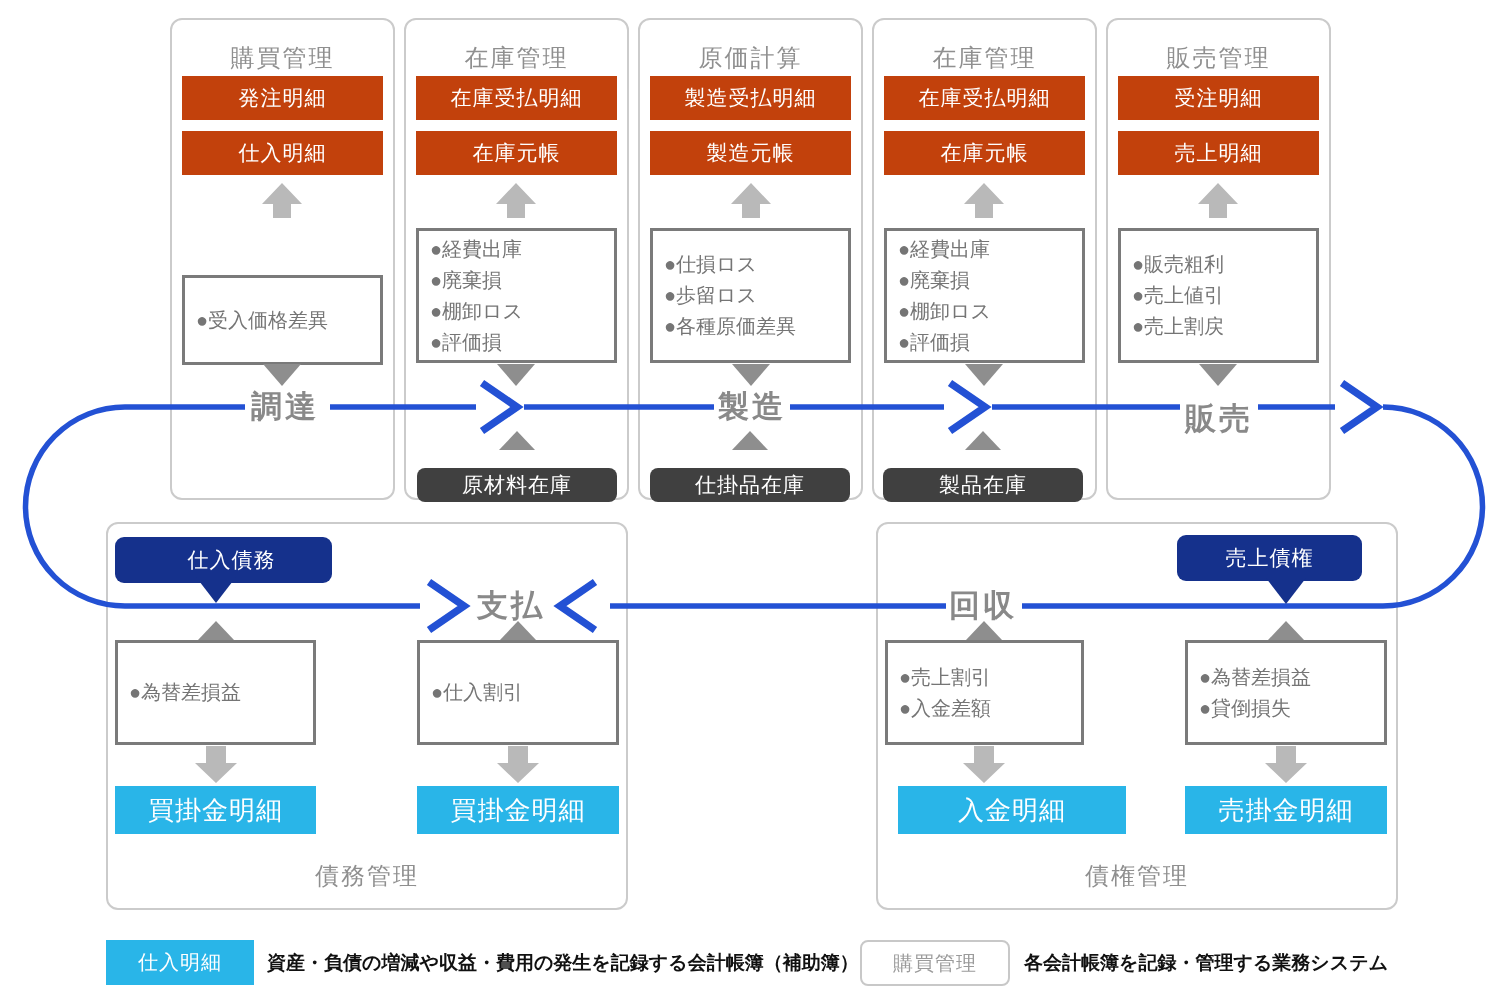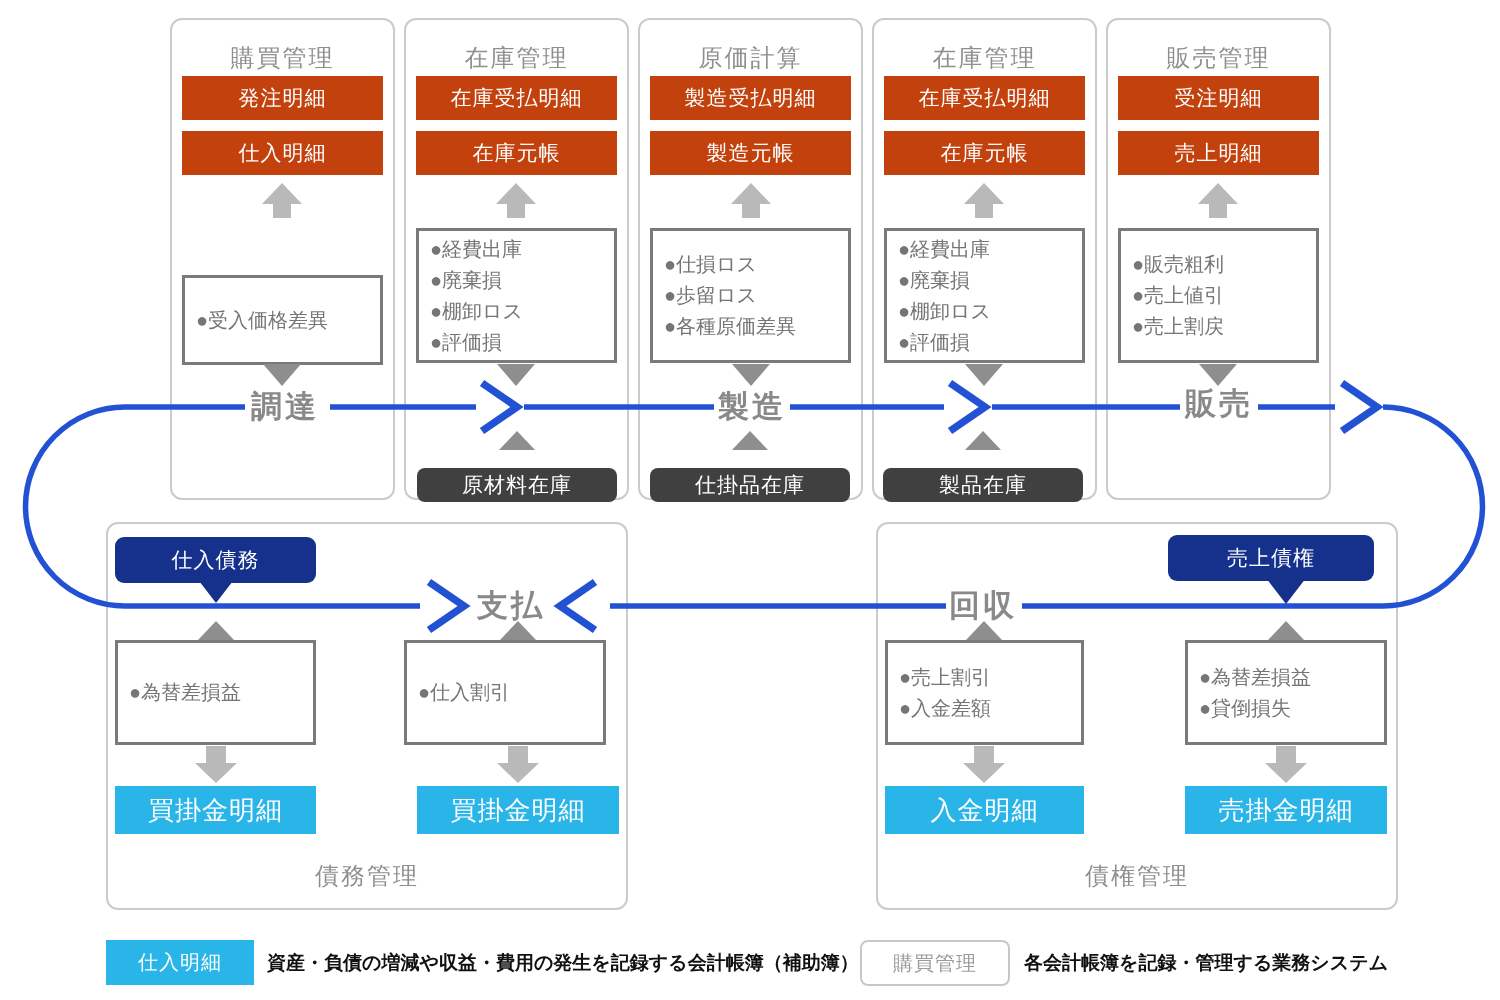--- a/index.html
+++ b/index.html
@@ -118,43 +118,43 @@
   <div class="ledger l1">受注明細</div>
   <div class="ledger l2">売上明細</div>
   <div class="listbox">
     <div class="li">●販売粗利</div>
     <div class="li">●売上値引</div>
     <div class="li">●売上割戻</div>
   </div>
 </div>
 
 <div class="panel bottom" id="pb-left">
-  <div class="badge" style="left:7px;top:13px;width:201px;">仕入債務</div>
+  <div class="badge" style="left:7px;top:13px;width:201px;padding-left:16px;">仕入債務</div>
   <div class="blistbox" style="left:7px;width:201px;">
     <div class="li">●為替差損益</div>
   </div>
-  <div class="blistbox" style="left:296px;width:202px;">
+  <div class="blistbox" style="left:309px;width:202px;">
     <div class="li">●仕入割引</div>
   </div>
   <div class="bledger" style="left:7px;width:201px;">買掛金明細</div>
   <div class="bledger" style="left:309px;width:202px;">買掛金明細</div>
   <div class="panel-title bottom-title">債務管理</div>
 </div>
 
 <div class="panel bottom" id="pb-right">
-  <div class="badge" style="left:290px;top:11px;width:206px;">売上債権</div>
+  <div class="badge" style="left:299px;top:11px;width:185px;">売上債権</div>
   <div class="blistbox" style="left:7px;width:199px;">
     <div class="li">●売上割引</div>
     <div class="li">●入金差額</div>
   </div>
   <div class="blistbox" style="left:307px;width:202px;">
     <div class="li">●為替差損益</div>
     <div class="li">●貸倒損失</div>
   </div>
-  <div class="bledger" style="left:7px;width:199px;">入金明細</div>
+  <div class="bledger" style="left:20px;width:228px;">入金明細</div>
   <div class="bledger" style="left:307px;width:202px;">売掛金明細</div>
   <div class="panel-title bottom-title">債権管理</div>
 </div>
 
 <svg id="flow-svg" width="1500" height="1000" viewBox="0 0 1500 1000">
 
   <g stroke="#2351d4" stroke-width="5.5" fill="none">
     <path d="M 245 407 H 125 A 99.5 99.5 0 0 0 125 606 H 420"></path>
     <path d="M 330 407 H 476"></path>
     <path d="M 524 407 H 714"></path>
@@ -214,20 +214,20 @@
     <path d="M 1266 578 L 1306 578 L 1286 604 Z"></path>
   </g>
 </svg>
 
 <div class="inv" style="left:417px;">原材料在庫</div>
 <div class="inv" style="left:650px;">仕掛品在庫</div>
 <div class="inv" style="left:883px;">製品在庫</div>
 
 <div class="flow-label" style="left:215px;top:388px;">調達</div>
 <div class="flow-label" style="left:682px;top:388px;">製造</div>
-<div class="flow-label" style="left:1149px;top:385px;">販売</div>
+<div class="flow-label" style="left:1149px;top:400px;">販売</div>
 <div class="flow-label" style="left:441px;top:587px;">支払</div>
 <div class="flow-label" style="left:913px;top:587px;">回収</div>
 
 <div class="legend-ledger">仕入明細</div>
 <div class="legend-desc" id="legend-desc-1">資産・負債の増減や収益・費用の発生を記録する会計帳簿（補助簿）</div>
 <div class="legend-system">購買管理</div>
 <div class="legend-desc" id="legend-desc-2">各会計帳簿を記録・管理する業務システム</div>
 
 </body></html>

